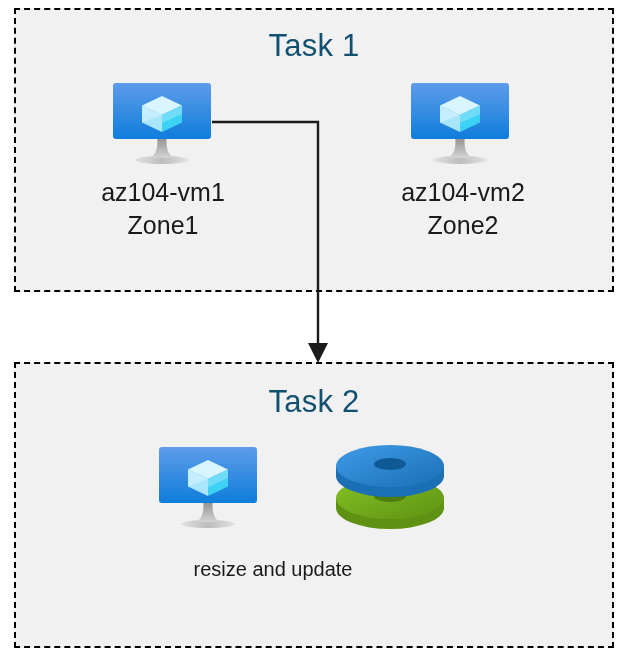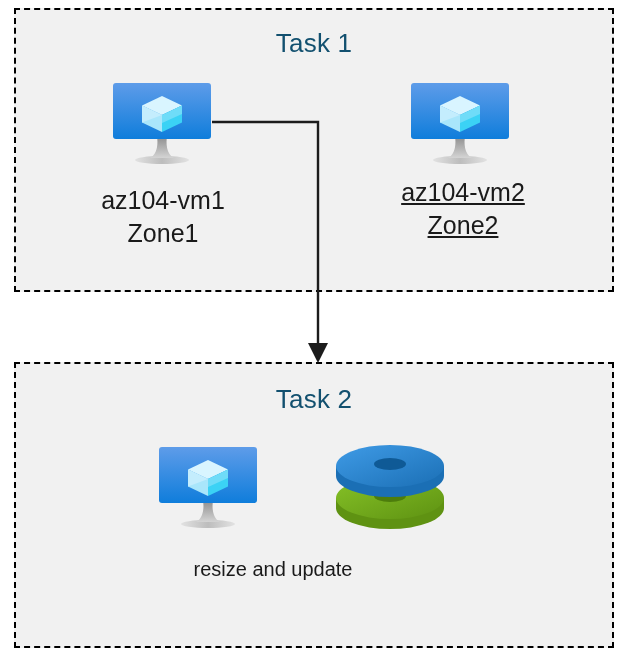--- a/index.html
+++ b/index.html
@@ -28,40 +28,40 @@
     border: 2px dashed #000000;
   }
   #task1-box { left: 14px;  top: 8px;   width: 600px; height: 284px; }
   #task2-box { left: 14px;  top: 362px; width: 600px; height: 286px; }
 
   .task-title {
     position: absolute;
     left: 0;
     width: 100%;
     text-align: center;
-    font-size: 26px;
+    font-size: 31px;
     line-height: 1;
     letter-spacing: 0.2px;
     color: #12506f;
     white-space: nowrap;
   }
   #task1-title { top: 30px; }
   #task2-title { top: 386px; }
 
   
   .node-label {
     position: absolute;
     text-align: center;
     font-size: 25px;
     line-height: 33px;
     color: #1a1a1a;
     white-space: pre-line;
   }
-  #vm1-label { left: 48px;  top: 184px; width: 230px; }
-  #vm2-label { left: 348px; top: 176px; width: 230px; text-decoration: underline; }
+  #vm1-label { left: 48px;  top: 176px; width: 230px; }
+  #vm2-label { left: 348px; top: 176px; width: 230px; }
   #t2-label  { left: 108px; top: 553px; width: 330px; font-size: 20px; }
 
   
   .vm-icon { position: absolute; }
   #vm1-icon { left: 110px; top: 80px;  width: 104px; height: 84px; }
   #vm2-icon { left: 408px; top: 80px;  width: 104px; height: 84px; }
   #vm3-icon { left: 156px; top: 444px; width: 104px; height: 84px; }
 
   
   #disks-icon {

